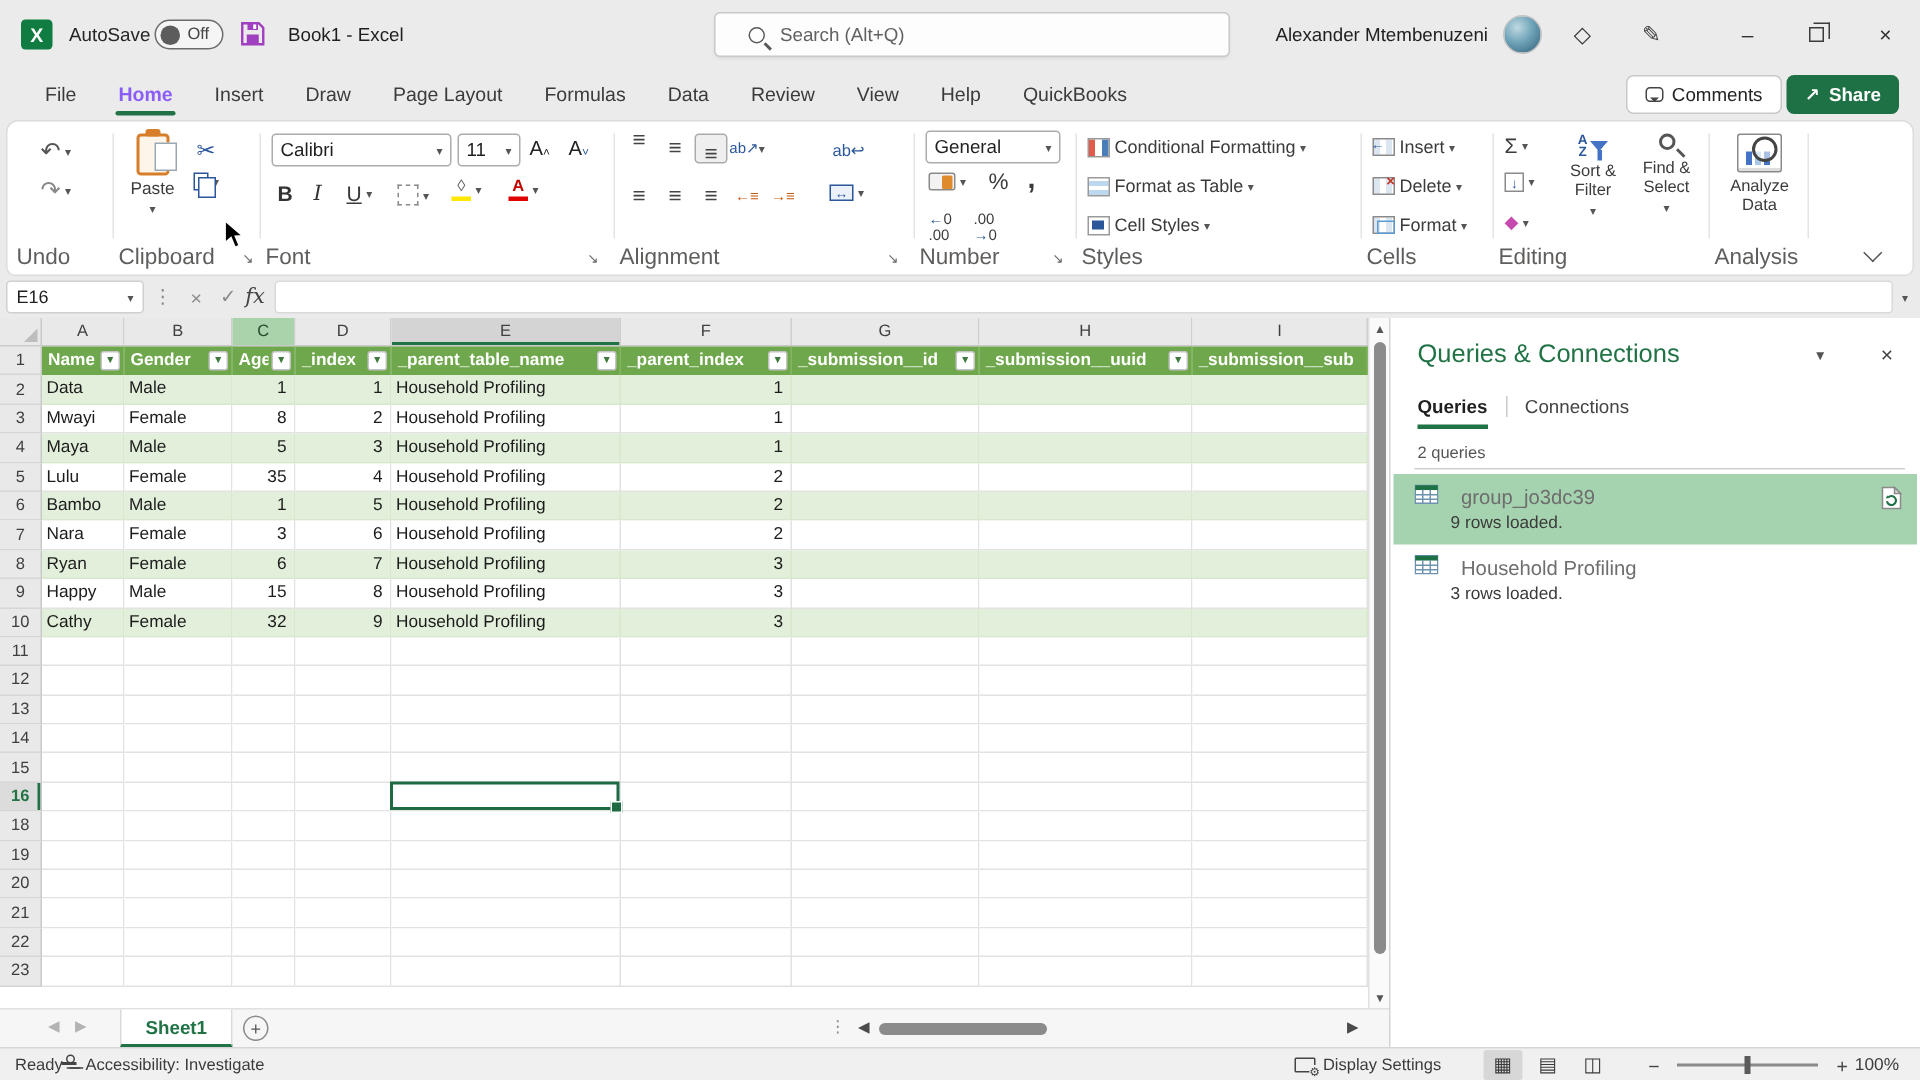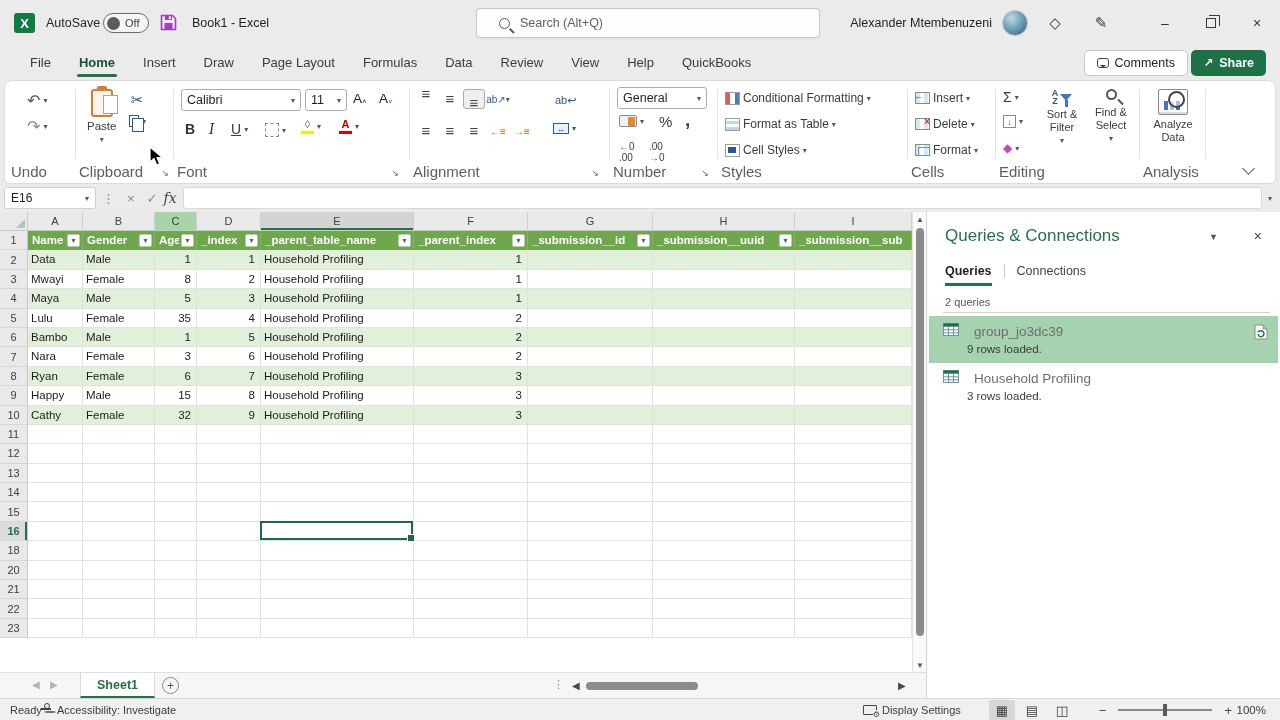--- a/index.html
+++ b/index.html
@@ -27,21 +27,21 @@
   .user-name{position:absolute;right:288px;top:16px;font-size:12.5px;color:#1F1F1F;}
   .avatar{position:absolute;right:252px;top:10px;width:26px;height:26px;border-radius:50%;background:radial-gradient(circle at 35% 30%,#BFD9E2 0%,#6FA3B8 45%,#2F5E78 100%);border:1px solid #C4C4C4;}
   .tb-ic{position:absolute;top:12px;width:22px;height:22px;display:flex;align-items:center;justify-content:center;color:#3B3B3B;font-size:15px;}
   .win-btn{position:absolute;top:0;width:46px;height:46px;display:flex;align-items:center;justify-content:center;color:#333;font-size:14px;}
   .icon-restore{width:10px;height:10px;border:1px solid #3B3B3B;position:relative;background:#EBEBEB;}
   .icon-restore::before{content:'';position:absolute;left:2px;top:-4px;width:10px;height:10px;border:1px solid #3B3B3B;border-left:none;border-bottom:none;}
 
   
   .menubar{position:absolute;left:0;top:46px;width:1280px;height:32px;display:flex;align-items:center;padding-left:18px;}
   .mtab{padding:6px 12px;font-size:13px;color:#3B3B3B;position:relative;margin-right:4px;cursor:default;}
-  .mtab.active{font-weight:700;color:#14532d;}
+  .mtab.active{font-weight:700;color:#8b5cf6;}
   .mtab.active::after{content:'';position:absolute;left:10px;right:10px;bottom:-1px;height:3px;background:var(--accent);border-radius:2px;}
   .comments-btn{position:absolute;right:92px;top:50px;height:26px;padding:0 12px;background:#fff;border:1px solid #C9C9C9;border-radius:5px;display:flex;align-items:center;gap:6px;font-size:12.5px;color:#222;}
   .bubble{width:12px;height:10px;border:1.3px solid #444;border-radius:3px;position:relative;}
   .bubble::after{content:'';position:absolute;left:2px;bottom:-4px;border:3px solid transparent;border-top-color:#444;}
   .share-btn{position:absolute;right:14px;top:50px;height:26px;padding:0 12px;background:var(--share);border-radius:5px;display:flex;align-items:center;gap:6px;font-size:12.5px;color:#fff;font-weight:600;}
   .share-glyph{font-size:12px;color:#fff;}
 
   
   .ribbon{position:absolute;left:4px;top:80px;width:1272px;height:104px;background:#fff;border:1px solid #DCDCDC;border-radius:8px 8px 6px 6px;}
   .grp{position:absolute;top:0;height:100%;}
@@ -690,20 +690,32 @@
           <div class="gcell" style="width: 72px;"></div>
           <div class="gcell" style="width: 42px;"></div>
           <div class="gcell" style="width: 64px;"></div>
           <div class="gcell" style="width: 153px;"></div>
           <div class="gcell" style="width: 114px;"></div>
           <div class="gcell" style="width: 125px;"></div>
           <div class="gcell" style="width: 142px;"></div>
           <div class="gcell" style="width: 117px;"></div>
         </div>
         <div class="grid-row">
+          <div class="rhdr">19</div>
+          <div class="gcell" style="width: 55px;"></div>
+          <div class="gcell" style="width: 72px;"></div>
+          <div class="gcell" style="width: 42px;"></div>
+          <div class="gcell" style="width: 64px;"></div>
+          <div class="gcell" style="width: 153px;"></div>
+          <div class="gcell" style="width: 114px;"></div>
+          <div class="gcell" style="width: 125px;"></div>
+          <div class="gcell" style="width: 142px;"></div>
+          <div class="gcell" style="width: 117px;"></div>
+        </div>
+        <div class="grid-row">
           <div class="rhdr">20</div>
           <div class="gcell" style="width: 55px;"></div>
           <div class="gcell" style="width: 72px;"></div>
           <div class="gcell" style="width: 42px;"></div>
           <div class="gcell" style="width: 64px;"></div>
           <div class="gcell" style="width: 153px;"></div>
           <div class="gcell" style="width: 114px;"></div>
           <div class="gcell" style="width: 125px;"></div>
           <div class="gcell" style="width: 142px;"></div>
           <div class="gcell" style="width: 117px;"></div>

